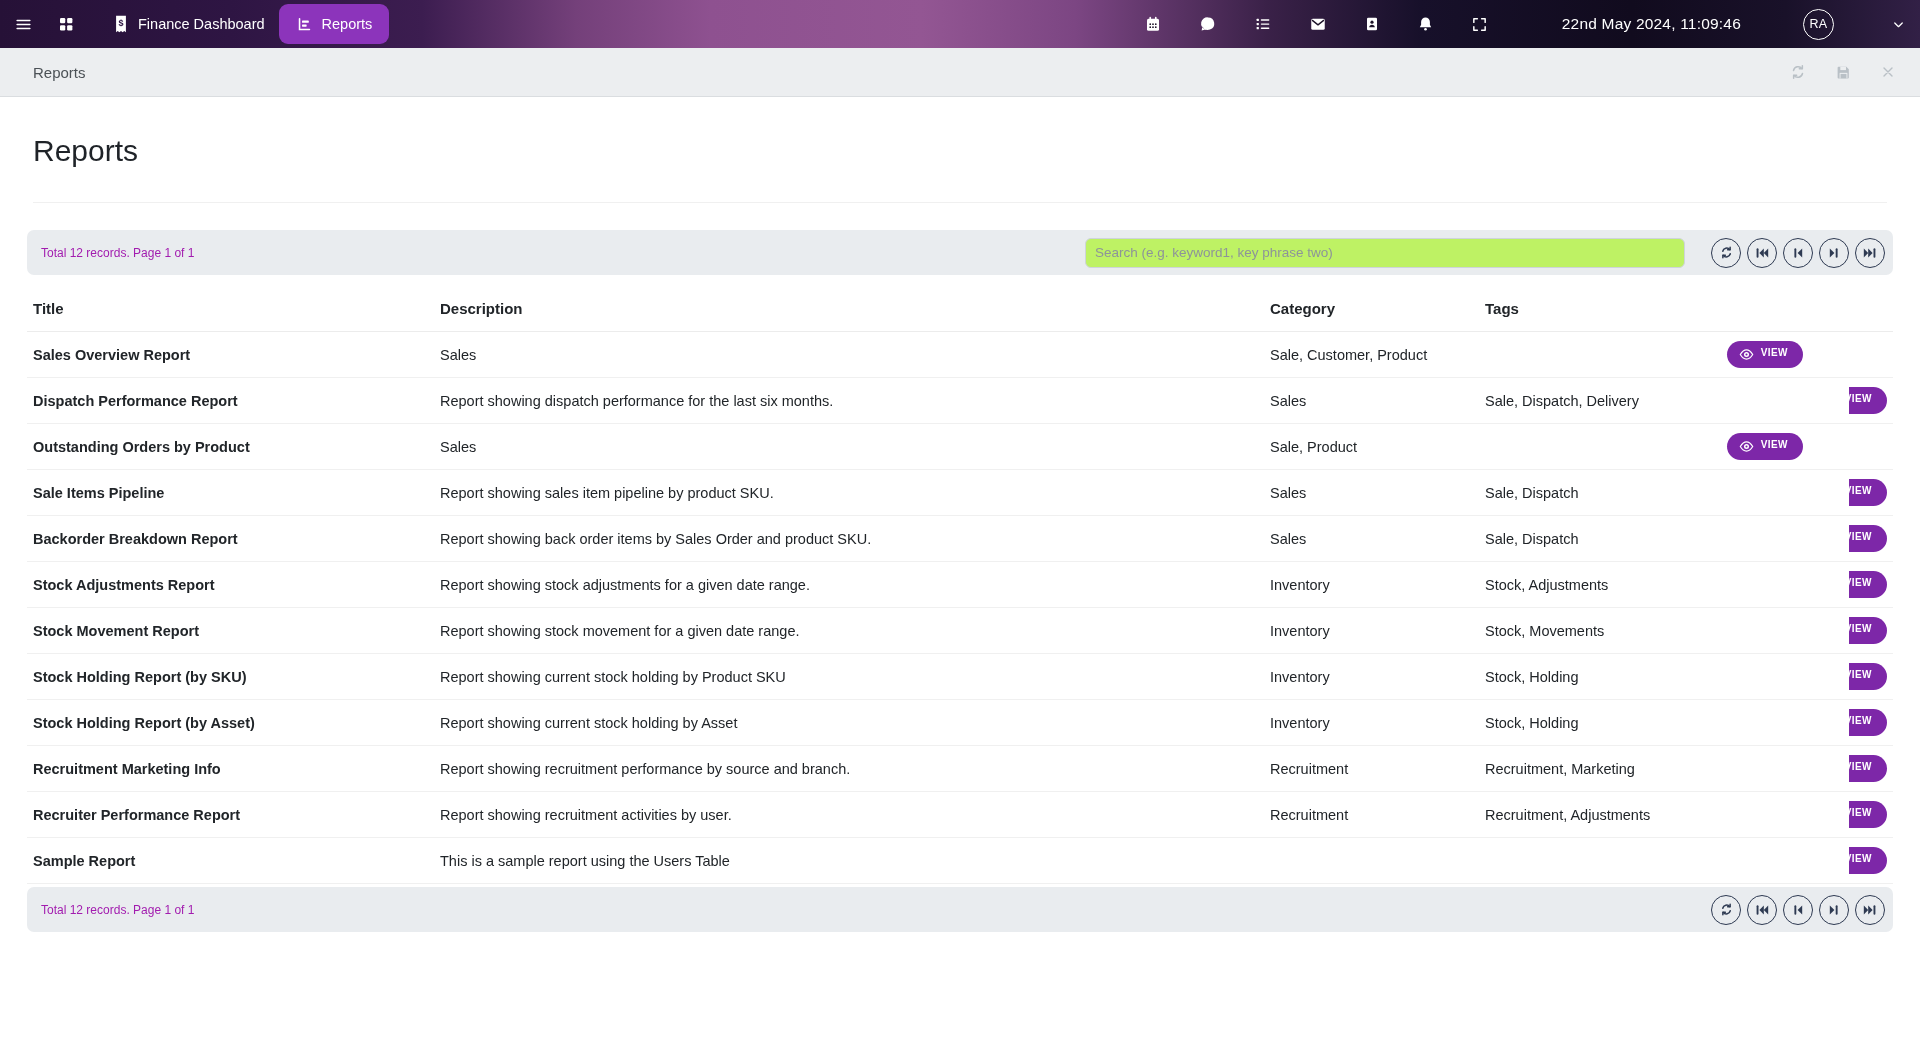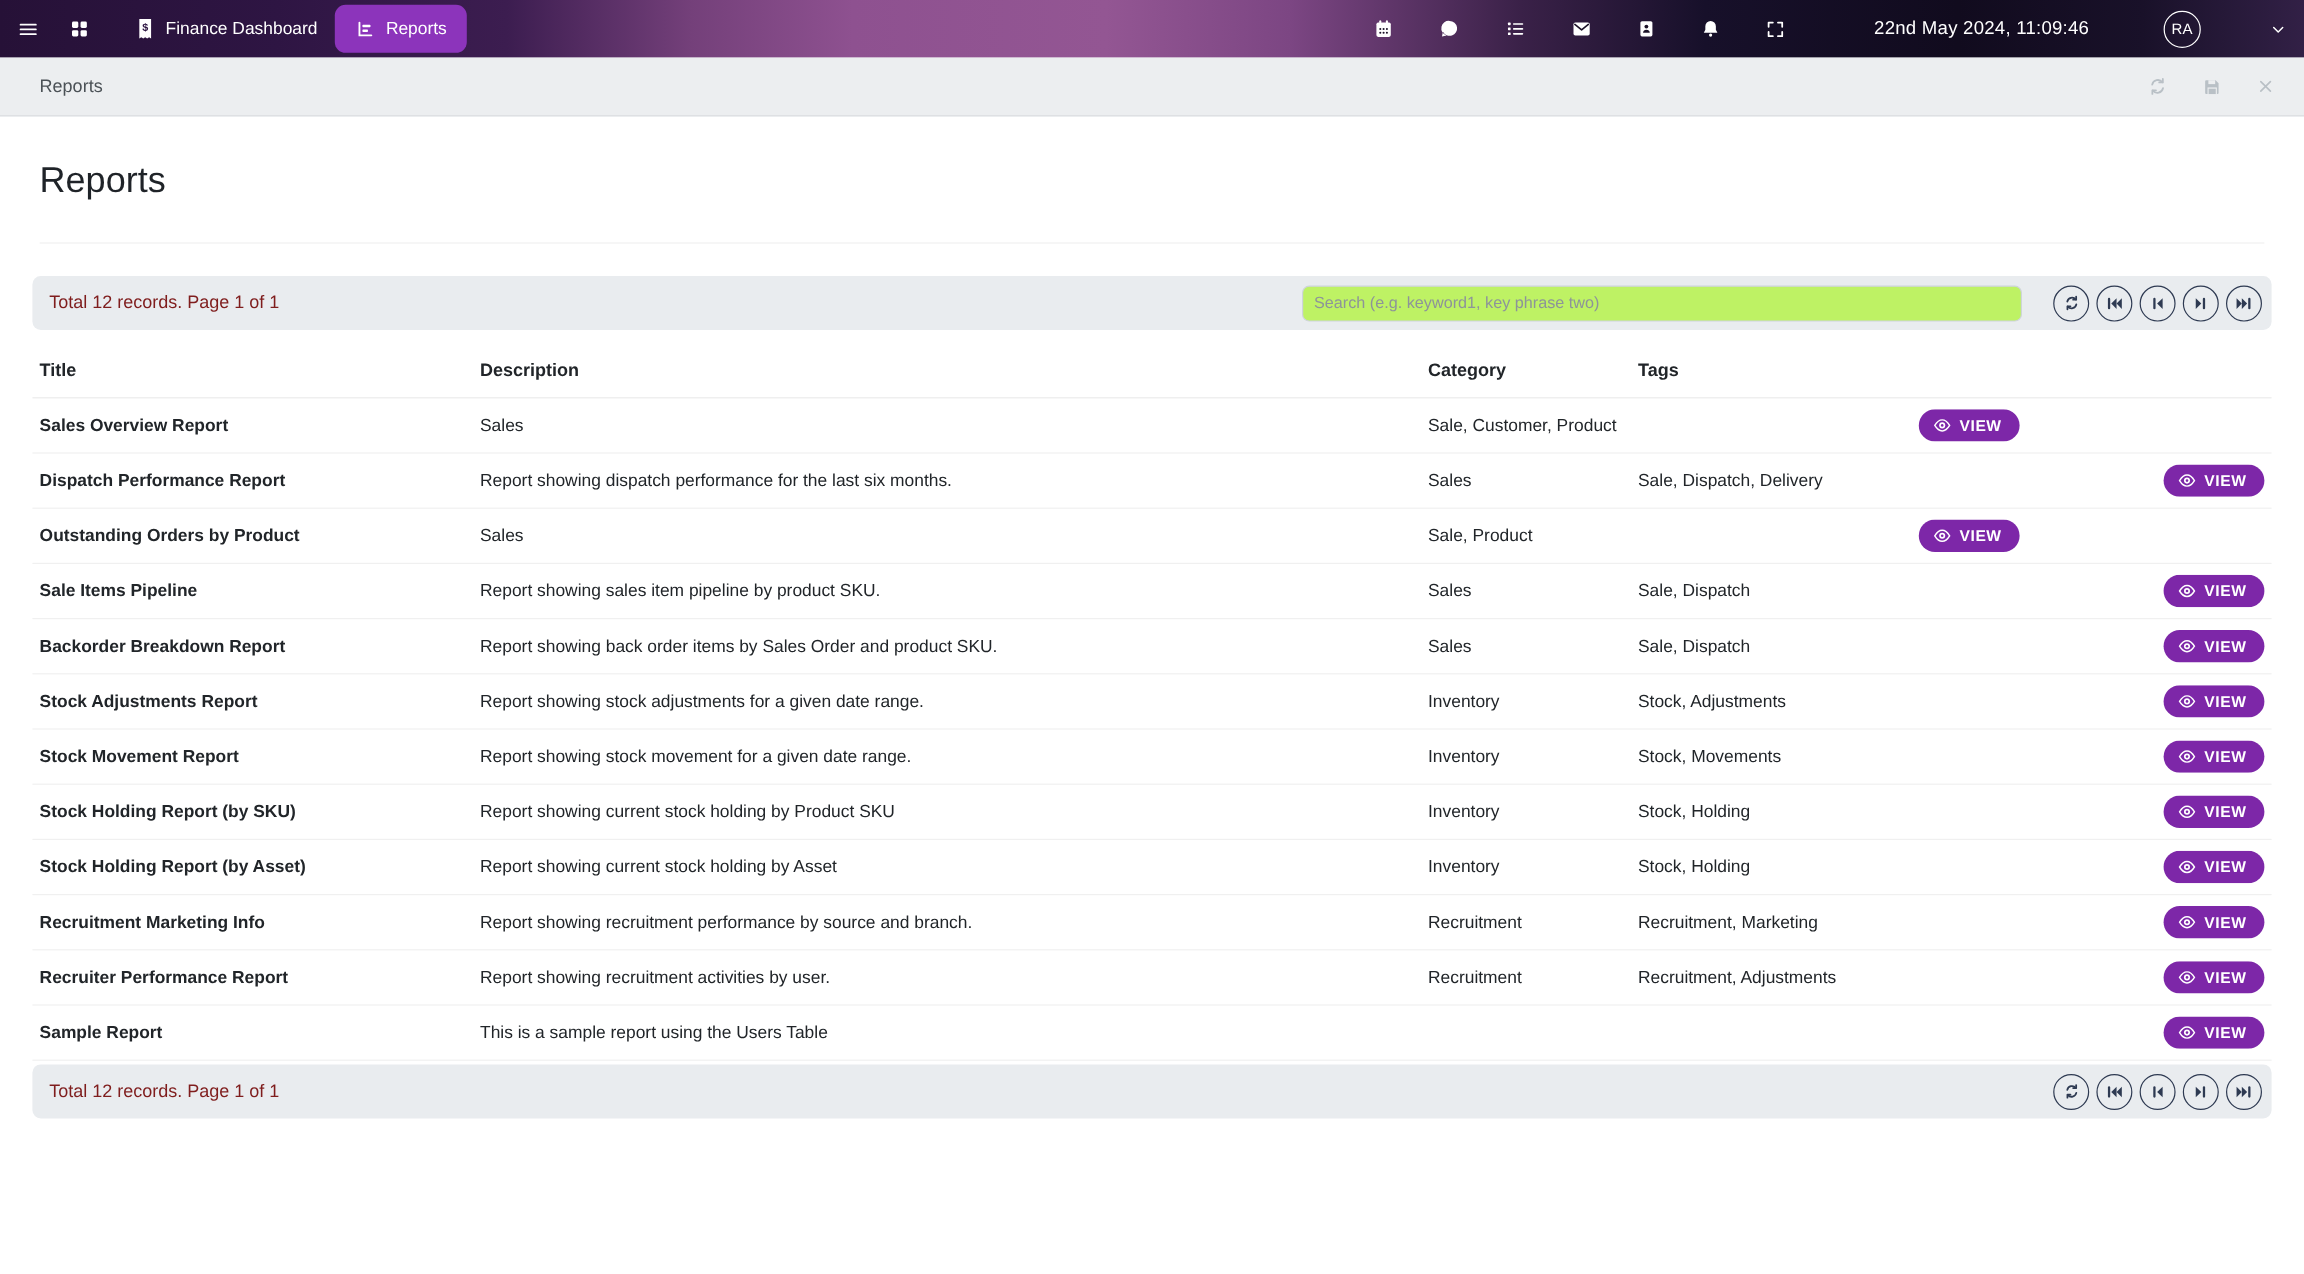--- a/index.html
+++ b/index.html
@@ -34,43 +34,43 @@
   .toolbar-title { font-size:15px; color:#4b5156; }
   .toolbar-actions { margin-left:auto; display:flex; align-items:center; gap:28px; }
   
   .title-block { padding:37px 33px 0; }
   .page-title { margin:0; font-size:30px; font-weight:400; color:#1f2328; }
   .title-divider { margin-top:34px; border-bottom:1px solid #f0f0f0; }
   
   .content { margin:27px 27px 0; }
   .gray-bar { background:#e9ecef; border-radius:7px; height:45px;
     display:flex; align-items:center; padding:0 8px 0 14px; }
-  .summary-text { font-size:15px; color:#7f1d1d; }
+  .summary-text { font-size:12px; color:#a21caf; }
   .search-input { margin-left:auto; width:600px; height:30px; border:1px solid #ced4da;
     border-radius:6px; background:#bef264; padding:0 9px; font-size:13.5px;
     font-family:"Liberation Sans", sans-serif; color:#495057; outline:none; }
   .search-input::placeholder { color:#8d9499; }
   .pager { display:flex; align-items:center; gap:6px; margin-left:26px; }
   .pager.right { margin-left:auto; }
   .circle-btn { width:30px; height:30px; border-radius:50%; border:1.7px solid #2e3a52;
     background:transparent; display:flex; align-items:center; justify-content:center;
     padding:0; cursor:pointer; }
   
   .thead-row, .trow { display:grid; grid-template-columns:367px 790px 175px 330px 1fr;
-    align-items:center; }
+    align-items:center;gap:40px; }
   .thead-row { padding:13px 0 14px; border-bottom:1px solid #ececec; margin-top:12px; }
   .th { font-size:15px; font-weight:700; color:#212529; padding-left:6px; }
   .trow { height:46px; border-bottom:1px solid #f0f0f0; }
   .cell { font-size:14.5px; color:#212529; padding-left:6px; white-space:nowrap;
     overflow:hidden; text-overflow:ellipsis; }
   .c-title { font-weight:700; }
   .c-actions { display:flex; justify-content:flex-end; padding-right:6px; }
-  .view-btn { display:inline-flex; align-items:center; gap:7px; background:#7d27a8;
+  .view-btn { display:inline-flex; gap:7px; background:#7d27a8;
     color:#fff; border:none; border-radius:15px; padding:6px 15px 6px 12px;
-    font-size:13px; font-weight:700; letter-spacing:.45px; cursor:pointer;
+    font-size:10px; font-weight:700; letter-spacing:.45px; cursor:pointer;
     font-family:"Liberation Sans", sans-serif; }
   .footer-bar { margin-top:3px; }
   svg { display:block; }
 </style>
 </head>
 <body>
 
 <header class="navbar">
   <div class="nav-left">
     <button class="icon-btn">

